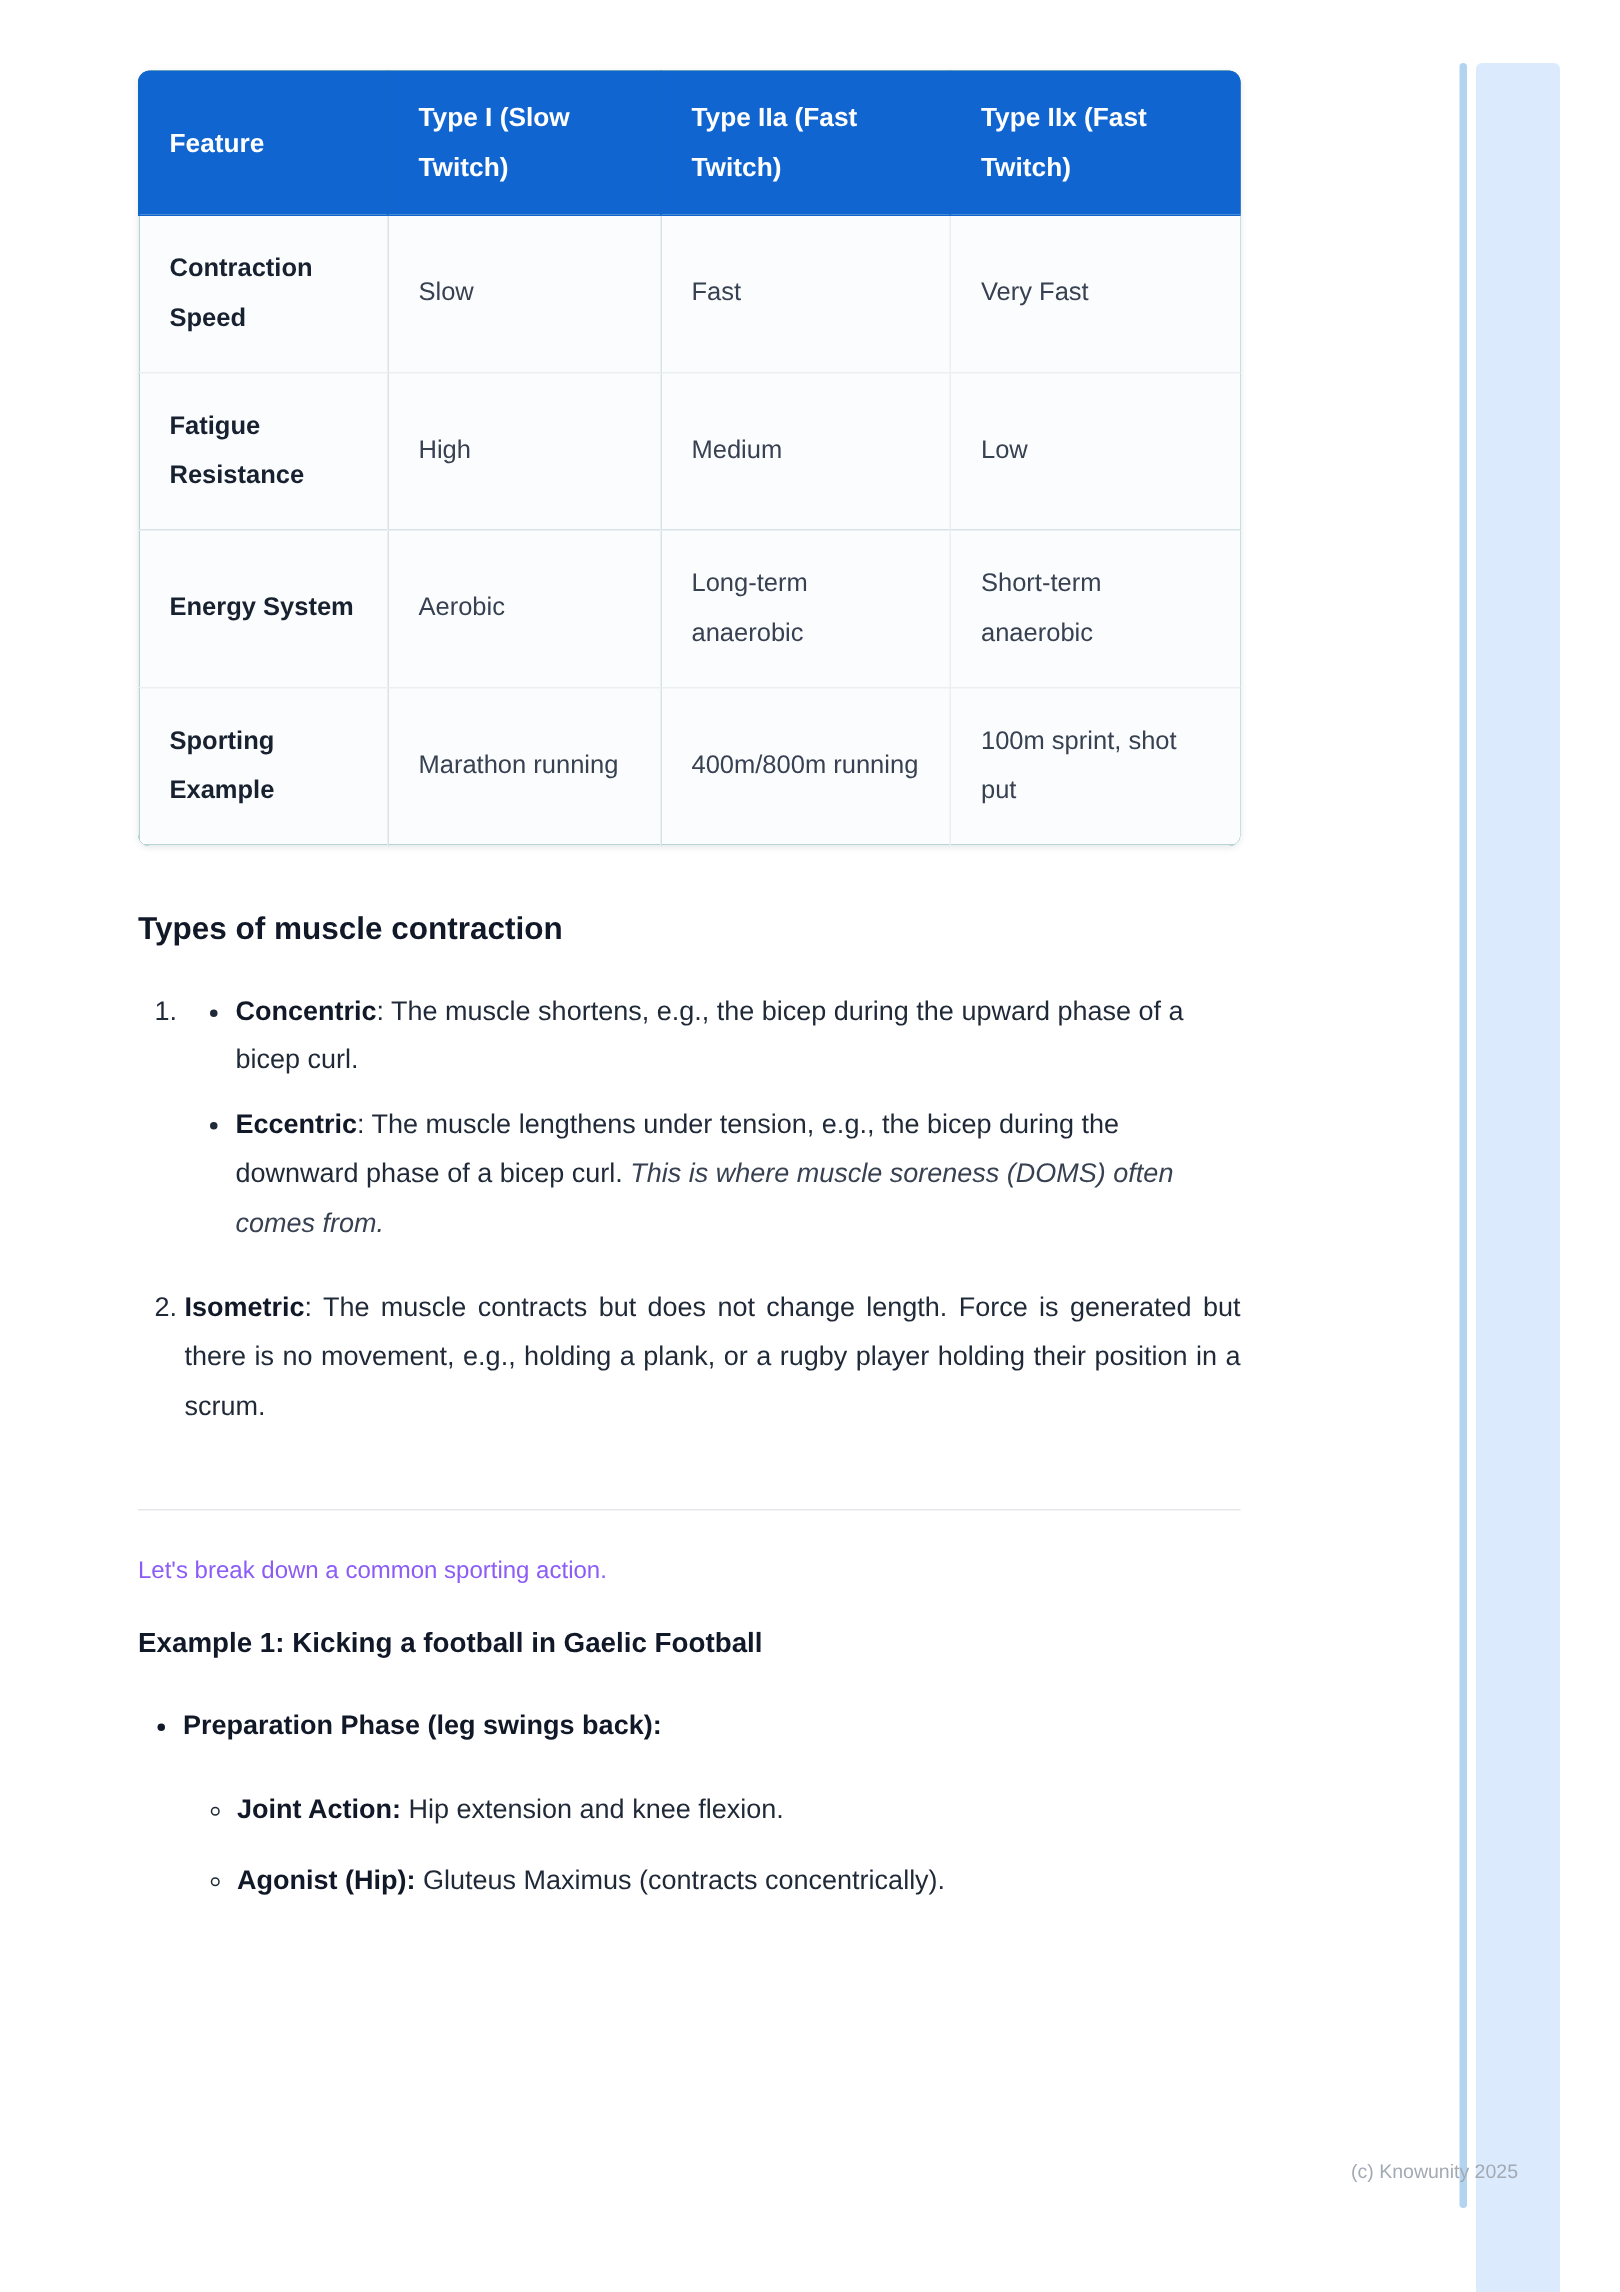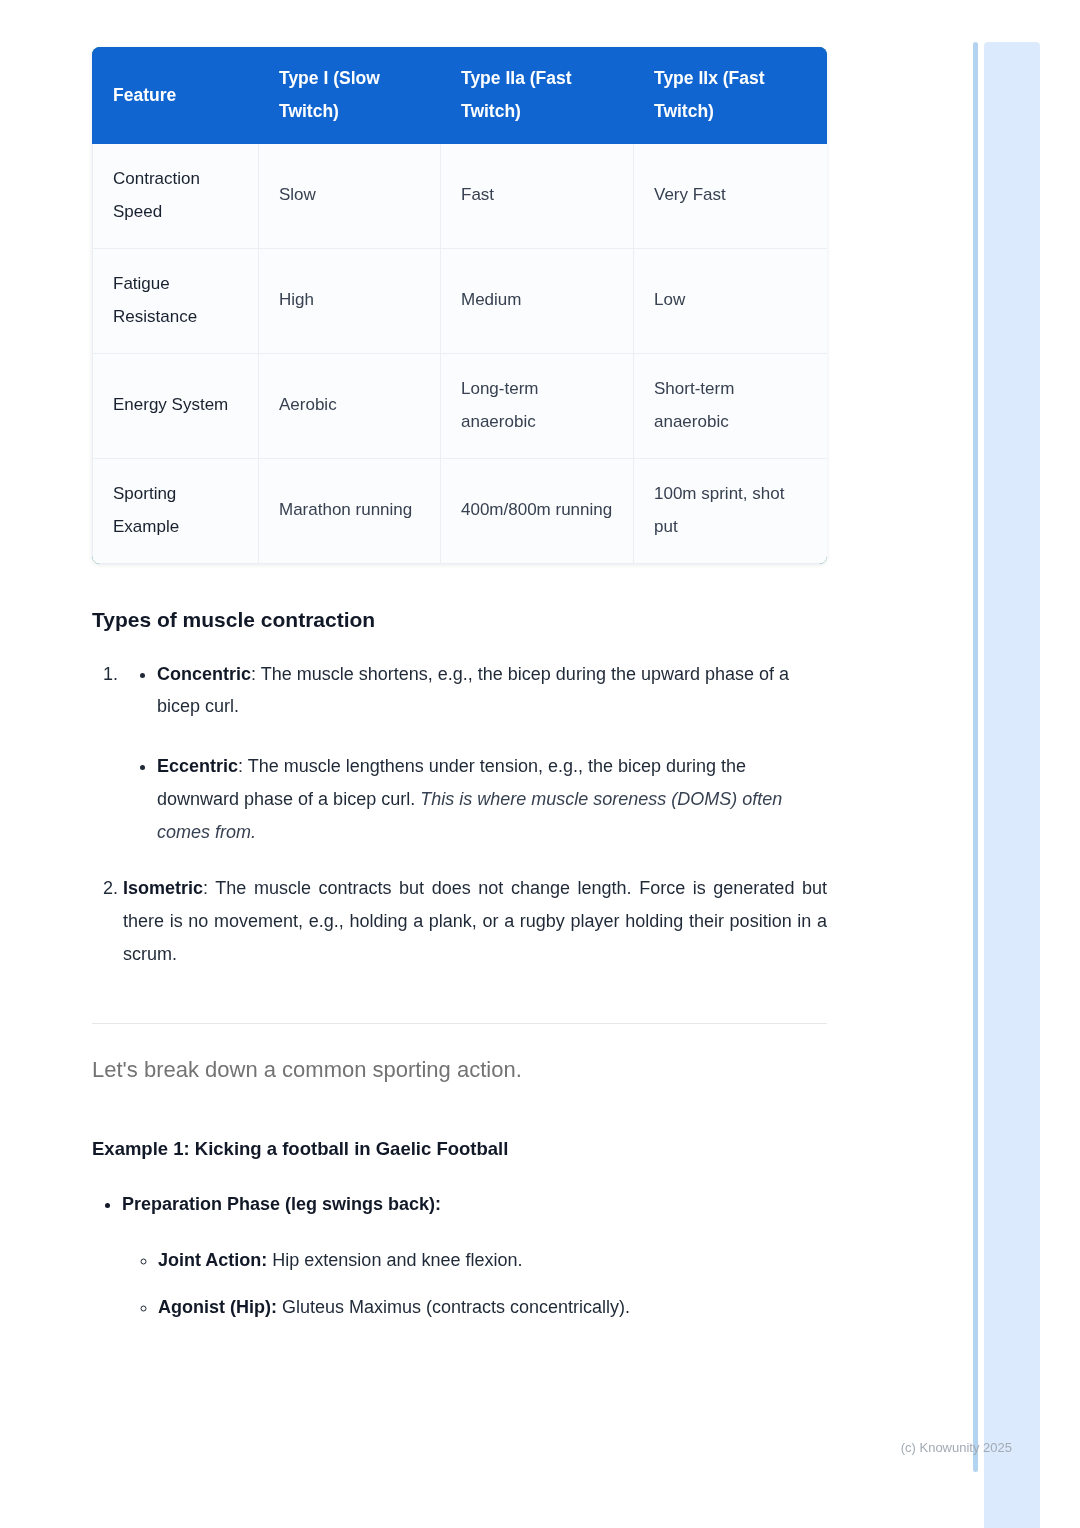--- a/index.html
+++ b/index.html
@@ -40,48 +40,48 @@
     background:#1165d0; color:#ffffff;
     font-size:17.5px; font-weight:bold; text-align:left;
     padding:14px 20px; height:95px; vertical-align:middle;
     line-height:1.9; border:1px solid #1165d0;
   }
   table.ft td {
     background:#fbfcfd; border:1px solid #ebeef2;
     font-size:17px; padding:14px 20px; height:105px;
     vertical-align:middle; line-height:1.9; color:#374151;
   }
-  table.ft td.feature { font-weight:normal; color:#18212f; }
+  table.ft td.feature { font-weight:bold; color:#18212f; }
 
   
   .section-heading {
     margin-top:44px; font-size:21px; font-weight:bold; color:#111827;
   }
-  .body-text { font-size:22px; line-height:1.82; color:#737373; }
+  .body-text { font-size:16px; line-height:1.82; color:#8b5cf6; }
 
   ol.num-list { margin-top:26px; padding-left:31px; list-style:decimal outside; }
   ol.num-list > li { font-size:18px; line-height:1.82; margin-bottom:24px; }
   ol.num-list > li:last-child { margin-bottom:0; }
 
   ul.disc-list { margin-top:24px; padding-left:34px; list-style:disc outside; }
-  ul.disc-list > li { font-size:18px; line-height:1.82; margin-bottom:27px; }
+  ul.disc-list > li { font-size:18px; line-height:1.82; margin-bottom:10px; }
   ul.disc-list > li:last-child { margin-bottom:0; }
 
   .justify { text-align:justify; }
   strong.term { color:#111827; }
   em.note { font-style:italic; color:#374151; }
 
   .divider { margin-top:52px; border:none; border-top:1px solid #e5e7eb; height:0; }
 
   .app-heading {
     margin-top:34px; font-size:29px; font-weight:bold; color:#4a90e2;
     letter-spacing:0.2px;
   }
   .intro { margin-top:26px; }
-  .example-title { margin-top:48px; font-size:18.5px; font-weight:bold; color:#111827; }
+  .example-title { margin-top:22px; font-size:18.5px; font-weight:bold; color:#111827; }
 
   ul.app-list { margin-top:28px; padding-left:30px; list-style:disc outside; }
   ul.app-list > li { font-size:18px; line-height:1.82; font-weight:bold; color:#111827; }
   ul.circle-list { margin-top:24px; padding-left:36px; list-style:circle outside; }
   ul.circle-list > li { font-size:18px; line-height:1.82; font-weight:normal; color:#1f2937; margin-bottom:14px; }
   ul.circle-list > li:last-child { margin-bottom:0; }
 
   .footer-copy {
     position:absolute; right:68px; top:1440px;
     font-size:13px; color:#a3aab4;text-align:right;

